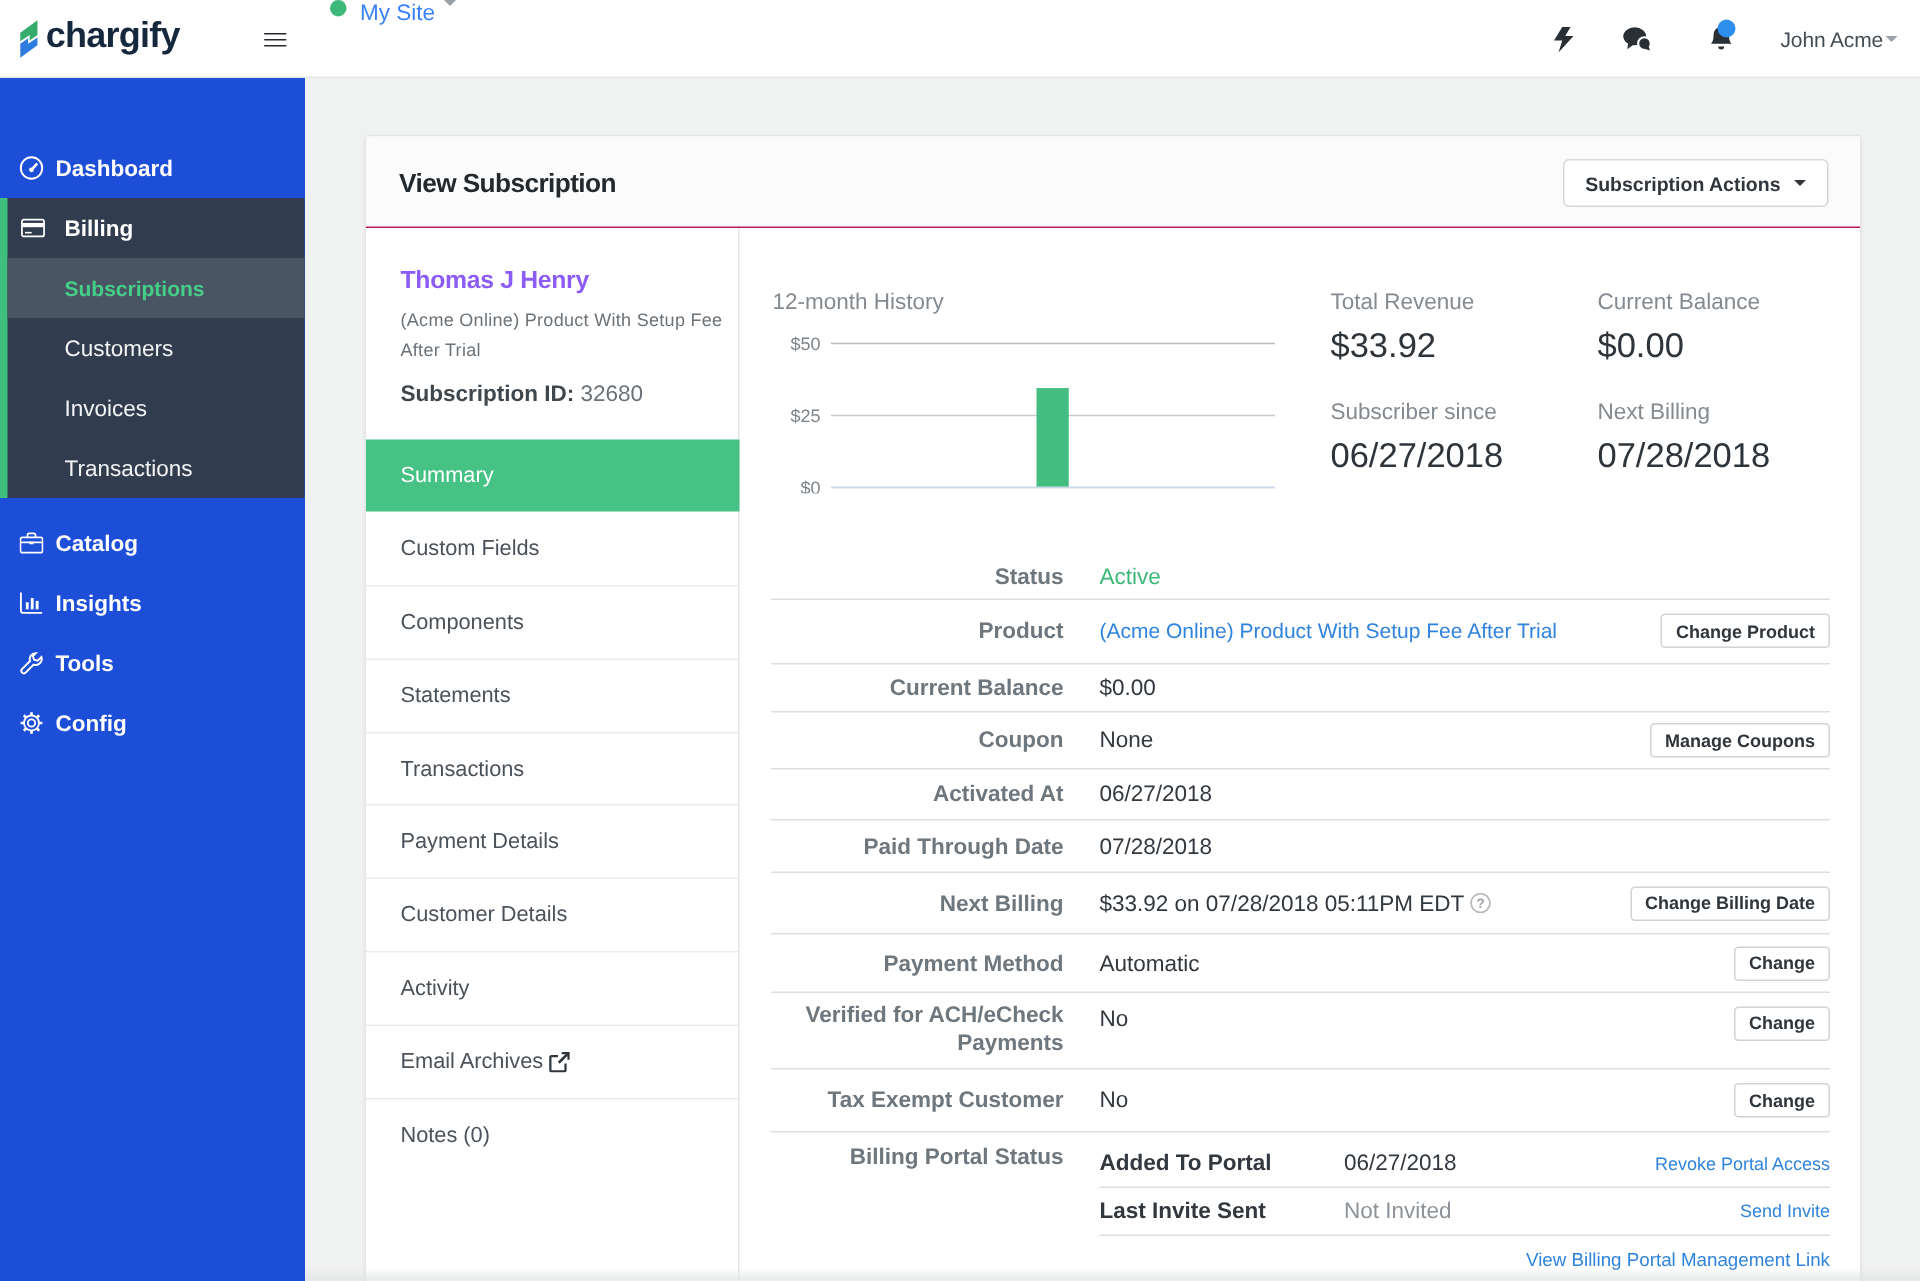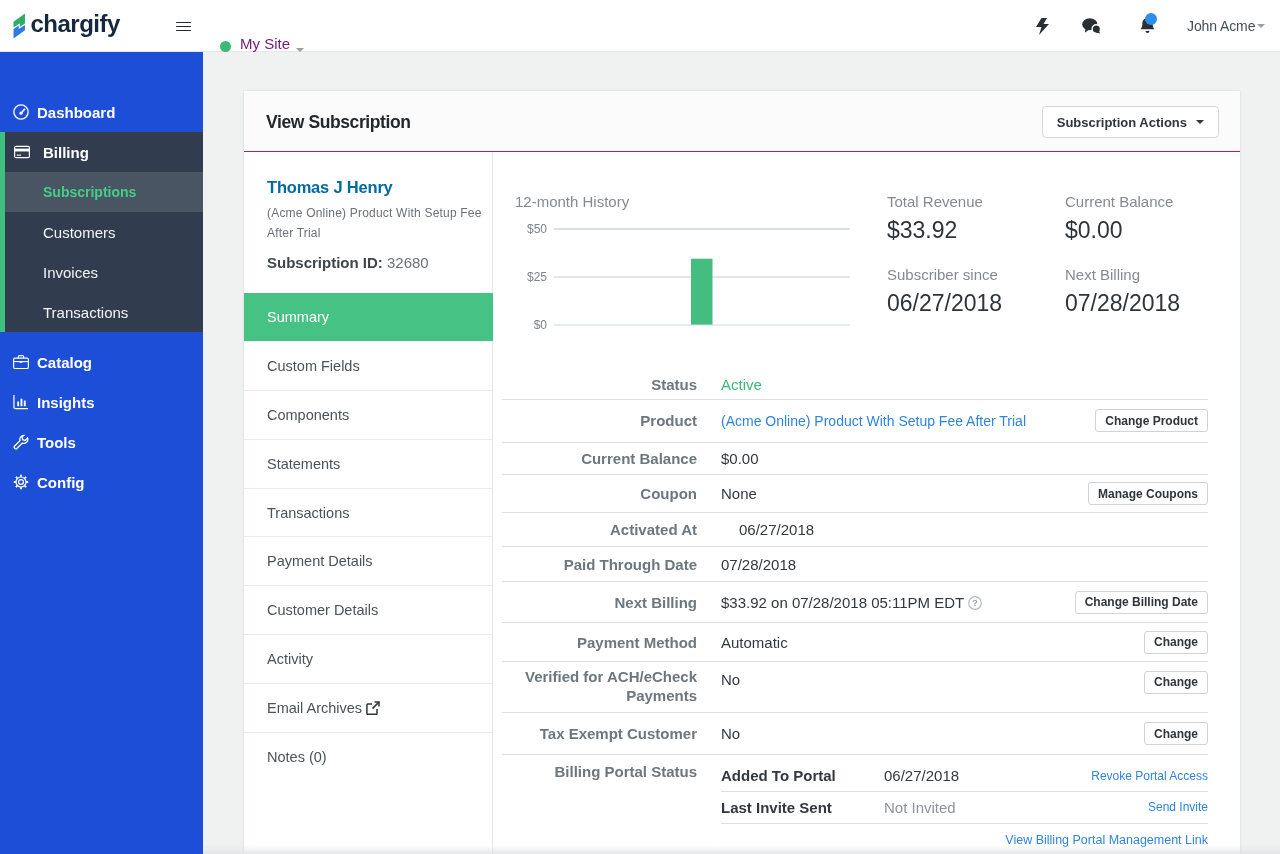--- a/index.html
+++ b/index.html
@@ -4,21 +4,21 @@
 <style>
 * { margin:0; padding:0; box-sizing:border-box; }
 html,body { width:1280px; height:854px; overflow:hidden; font-family:"Liberation Sans", sans-serif; background:#f0f1f1; }
 
 
 .topbar { position:fixed; top:0; left:0; width:1280px; height:52px; background:#fff; border-bottom:1px solid #e6e6e6; z-index:10; }
 .logo { position:absolute; left:13px; top:12px; display:flex; align-items:center; }
 .logo-word { font-size:24px; font-weight:bold; color:#16283d; letter-spacing:-0.5px; margin-left:5px; position:relative; top:-2px;}
 .hamburger { position:absolute; left:176px; top:21.5px; width:15px; }
 .hamburger div { height:1.8px; background:#24282c; margin-bottom:2.3px; border-radius:1px; }
-.site { position:absolute; left:220px; top:0; height:52px; display:flex; align-items:flex-end; font-size:15px; color:#701a75; }
+.site { position:absolute; left:220px; top:0; height:52px; display:flex; align-items:flex-start; font-size:15px; color:#3b82f6; }
 .site .dot { width:11px; height:11px; border-radius:50%; background:#3cb878; margin-right:9px; }
 .caret { display:inline-block; width:0; height:0; border-left:4px solid transparent; border-right:4px solid transparent; border-top:4.5px solid #9aa0a5; margin-left:6px; }
 .top-icons { position:absolute; left:0; top:0; width:1280px; height:52px; }
 .top-icons > * { position:absolute; }
 .ticon { display:inline-block; }
 .username { font-size:14px; color:#454d54; left:1187px; top:18px; letter-spacing:-0.1px; }
 .user-caret { left:1257px; top:24px; margin-left:0; }
 .notif-dot { position:absolute; top:-4px; left:6px; width:12px; height:12px; background:#2e8eec; border-radius:50%; }
 
 
@@ -36,40 +36,40 @@
 
 .main { position:absolute; top:52px; left:203px; width:1077px; min-height:802px; background:#f0f1f1; }
 .card { position:absolute; left:40px; top:38px; width:998px; height:790px; background:#fff; border:1px solid #e4e5e6; border-bottom:none; border-radius:3px 3px 0 0; box-shadow:0 1px 2px rgba(0,0,0,0.05); }
 .card-header { height:61px; background:#fbfbfb; border-bottom:1px solid #be185d; position:relative; }
 .card-title { position:absolute; left:22px; top:21px; font-size:17.5px; font-weight:bold; color:#23282d; letter-spacing:-0.4px; }
 .sub-actions { position:absolute; right:21px; top:15px; height:32px; background:#fff; border:1px solid #d4d7da; border-radius:4px; font-size:13px; font-weight:bold; color:#2f353b; padding:0 14px; display:flex; align-items:center; }
 .sub-actions .bcaret { margin-left:9px; }
 
 .card-body { position:relative; height:728px; }
 .left-col { position:absolute; left:0; top:0; width:249px; height:728px; border-right:1px solid #e6e6e6; }
-.cust-name { margin:26px 0 0 23px; font-size:16.5px; color:#0369a1; font-weight:bold; letter-spacing:-0.2px; }
+.cust-name { margin:26px 0 0 23px; font-size:16.5px; color:#8b5cf6; font-weight:bold; letter-spacing:-0.2px; }
 .cust-prod { margin:7px 0 0 23px; font-size:12px; color:#6b7278; line-height:19.5px; white-space:nowrap; letter-spacing:0.2px; }
 .cust-id { margin:11px 0 0 23px; font-size:15px; color:#3f464c; font-weight:bold; }
 .cust-id span { color:#6b7278; font-weight:normal; }
 .tabs { position:absolute; top:140.5px; left:0; width:249px; }
 .tab { height:48.8px; display:flex; align-items:center; padding-left:23px; font-size:14.5px; color:#4b525a; border-top:1px solid #ebebeb; }
 .tab:first-child { border-top:none; }
 .tab.active { background:#46c285; color:#fff; border-top:none; }
 .tab.active + .tab { border-top:none;text-align:center; }
 
 .right-col { position:absolute; left:250px; top:0; width:748px; height:728px; }
 
 
 .chart-title { position:absolute; font-size:15px; color:#848a90; }
 .chart { position:absolute; left:0px; top:0px; }
 .stat-label { position:absolute; font-size:15px; color:#848a90; }
 .stat-value { position:absolute; font-size:23px; color:#2e343a; }
 
 
-.dtable { position:absolute; left:8px; top:219px; width:706px; }
+.dtable { position:absolute; left:20px; top:219px; width:706px; }
 .drow { display:flex; align-items:center; border-top:1px solid #dcdfe1; position:relative; }
 .drow:first-child { border-top:none; }
 .dlabel { width:195px; text-align:right; font-size:15px; color:#6e767e; font-weight:bold; }
 .dvalue { margin-left:24px; font-size:15px; color:#32383e; flex:1; }
 .dbtn { background:#fff; border:1px solid #d0d4d7; border-radius:3px; font-size:12px; font-weight:bold; color:#2f353b; height:23px; display:flex; align-items:center; padding:0 9px; white-space:nowrap; }
 a.blue { color:#3084dd; text-decoration:none; }
 .green { color:#3cb878; }
 
 </style>
 </head>
@@ -191,21 +191,21 @@
             </div>
         <div class="drow" style="height:32.7px;">
               <div class="dlabel">Current Balance</div>
               <div class="dvalue">$0.00</div>
             </div>
         <div class="drow" style="height:38px;">
               <div class="dlabel">Coupon</div>
               <div class="dvalue">None</div>
               <div class="dbtn">Manage Coupons</div>
             </div>
-        <div class="drow" style="height:33.3px;gap:18px;">
+        <div class="drow" style="height:33.3px;">
               <div class="dlabel">Activated At</div>
               <div class="dvalue">06/27/2018</div>
             </div>
         <div class="drow" style="height:35.6px;">
               <div class="dlabel">Paid Through Date</div>
               <div class="dvalue">07/28/2018</div>
             </div>
         <div class="drow" style="height:41px;">
               <div class="dlabel">Next Billing</div>
               <div class="dvalue">$33.92 on 07/28/2018 05:11PM EDT <svg width="14" height="14" viewBox="0 0 14 14" style="vertical-align:-2px">

